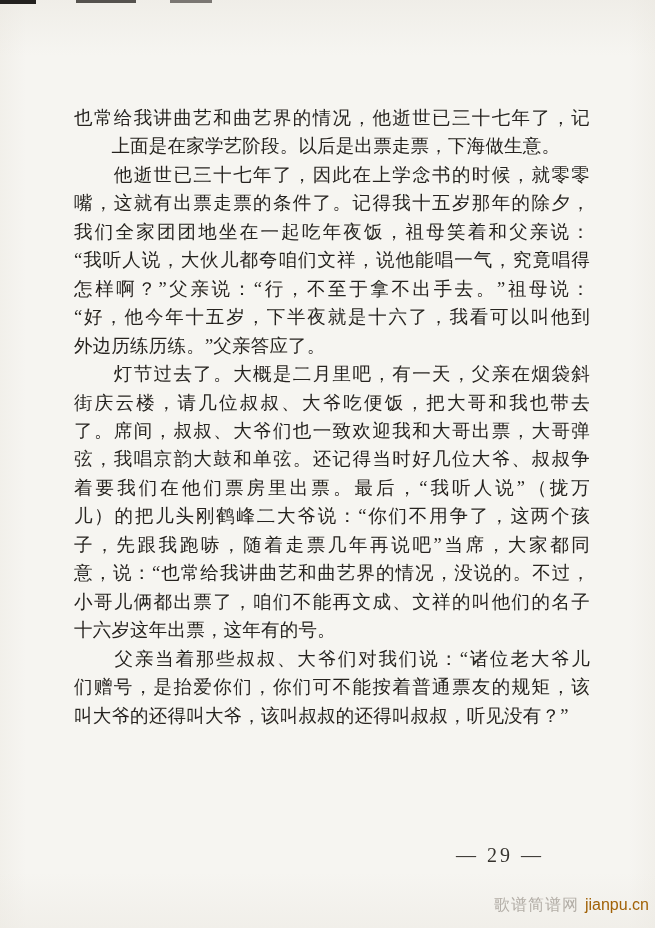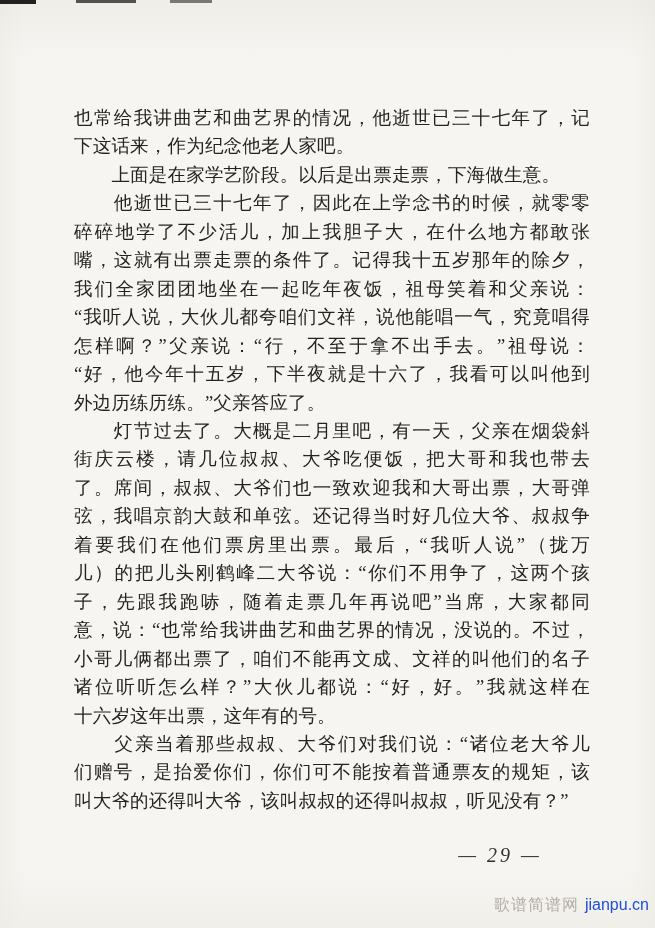--- a/index.html
+++ b/index.html
@@ -57,78 +57,74 @@
   .page-number {
     position: absolute;
     left: 440px;
     top: 844px;
     width: 120px;
     text-align: center;
     font-size: 20px;
     letter-spacing: 3px;
     color: #35322d;
     white-space: nowrap;
-    font-style: italic;
   }
 
   
   .watermark {
     position: absolute;
     right: 6px;
     top: 895px;
     font-size: 16px;
     white-space: nowrap;
     font-family: "Liberation Sans", "DejaVu Sans", sans-serif;
   }
   .watermark .site-name {
     color: #b3aea7;
     letter-spacing: 1px;
     margin-top: 27px;
   }
   .watermark .site-url {
-    color: #1d4ed8;
+    color: #a16207;
     margin-left: 6px;
   }
 </style>
 </head>
 <body>
 
 <div class="artifact a1"></div>
 <div class="artifact a2"></div>
 <div class="artifact a3"></div>
 
 <div class="text-block">
     <div class="paragraph">
       <div class="line fill">也常给我讲曲艺和曲艺界的情况，他逝世已三十七年了，记</div>
-      <div class="line last">下这话来，作为纪念他老人家吧。</div>
     </div>
     <div class="paragraph">
       <div class="line last">　　上面是在家学艺阶段。以后是出票走票，下海做生意。</div>
     </div>
     <div class="paragraph">
       <div class="line fill">　　他逝世已三十七年了，因此在上学念书的时候，就零零</div>
-      <div class="line fill">碎碎地学了不少活儿，加上我胆子大，在什么地方都敢张</div>
       <div class="line fill">嘴，这就有出票走票的条件了。记得我十五岁那年的除夕，</div>
       <div class="line fill">我们全家团团地坐在一起吃年夜饭，祖母笑着和父亲说：</div>
       <div class="line fill">“我听人说，大伙儿都夸咱们文祥，说他能唱一气，究竟唱得</div>
       <div class="line fill">怎样啊？”父亲说：“行，不至于拿不出手去。”祖母说：</div>
       <div class="line fill">“好，他今年十五岁，下半夜就是十六了，我看可以叫他到</div>
       <div class="line last">外边历练历练。”父亲答应了。</div>
     </div>
     <div class="paragraph">
       <div class="line fill">　　灯节过去了。大概是二月里吧，有一天，父亲在烟袋斜</div>
       <div class="line fill">街庆云楼，请几位叔叔、大爷吃便饭，把大哥和我也带去</div>
       <div class="line fill">了。席间，叔叔、大爷们也一致欢迎我和大哥出票，大哥弹</div>
       <div class="line fill">弦，我唱京韵大鼓和单弦。还记得当时好几位大爷、叔叔争</div>
       <div class="line fill">着要我们在他们票房里出票。最后，“我听人说”（拢万</div>
       <div class="line fill">儿）的把儿头刚鹤峰二大爷说：“你们不用争了，这两个孩</div>
       <div class="line fill">子，先跟我跑哧，随着走票几年再说吧”当席，大家都同</div>
       <div class="line fill">意，说：“也常给我讲曲艺和曲艺界的情况，没说的。不过，</div>
       <div class="line fill">小哥儿俩都出票了，咱们不能再文成、文祥的叫他们的名子</div>
-      <div class="line fill">诸位听听怎么样？”大伙儿都说：“好，好。”我就这样在</div>
       <div class="line last">十六岁这年出票，这年有的号。</div>
     </div>
     <div class="paragraph">
       <div class="line fill">　　父亲当着那些叔叔、大爷们对我们说：“诸位老大爷儿</div>
       <div class="line fill">们赠号，是抬爱你们，你们可不能按着普通票友的规矩，该</div>
       <div class="line last">叫大爷的还得叫大爷，该叫叔叔的还得叫叔叔，听见没有？”</div>
     </div>
   </div>
 
 <div class="page-number">— 29 —</div>

